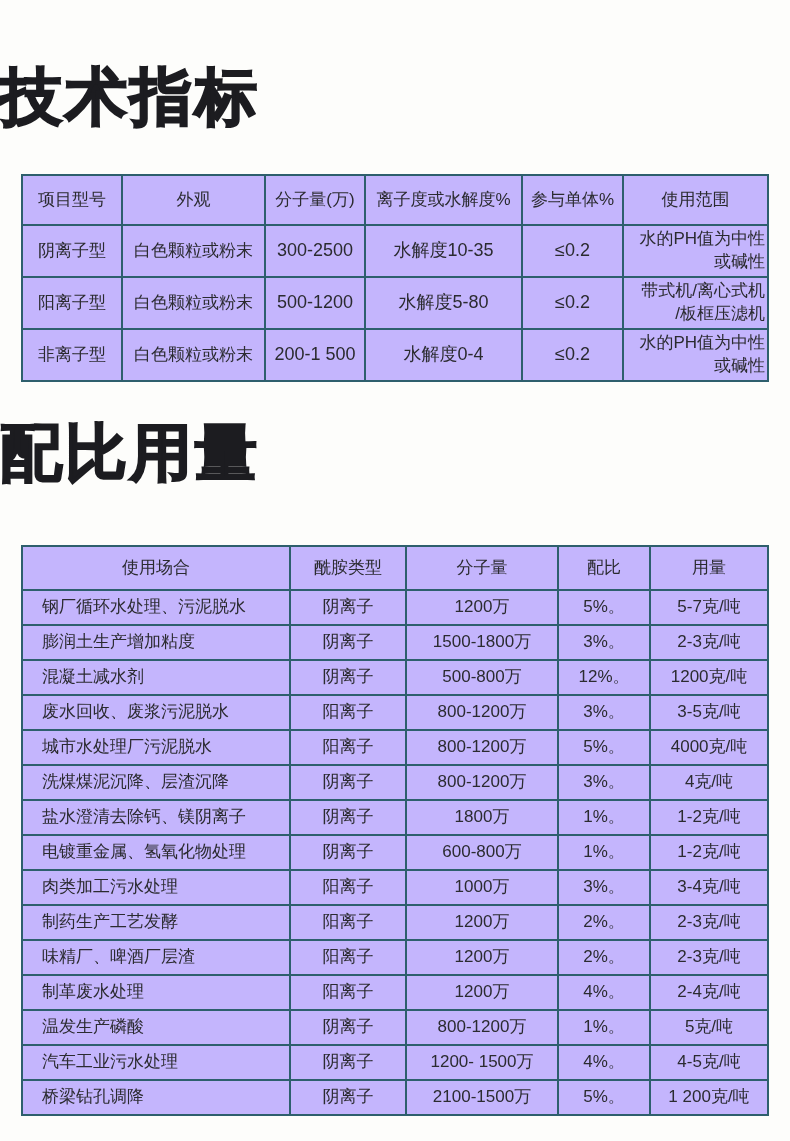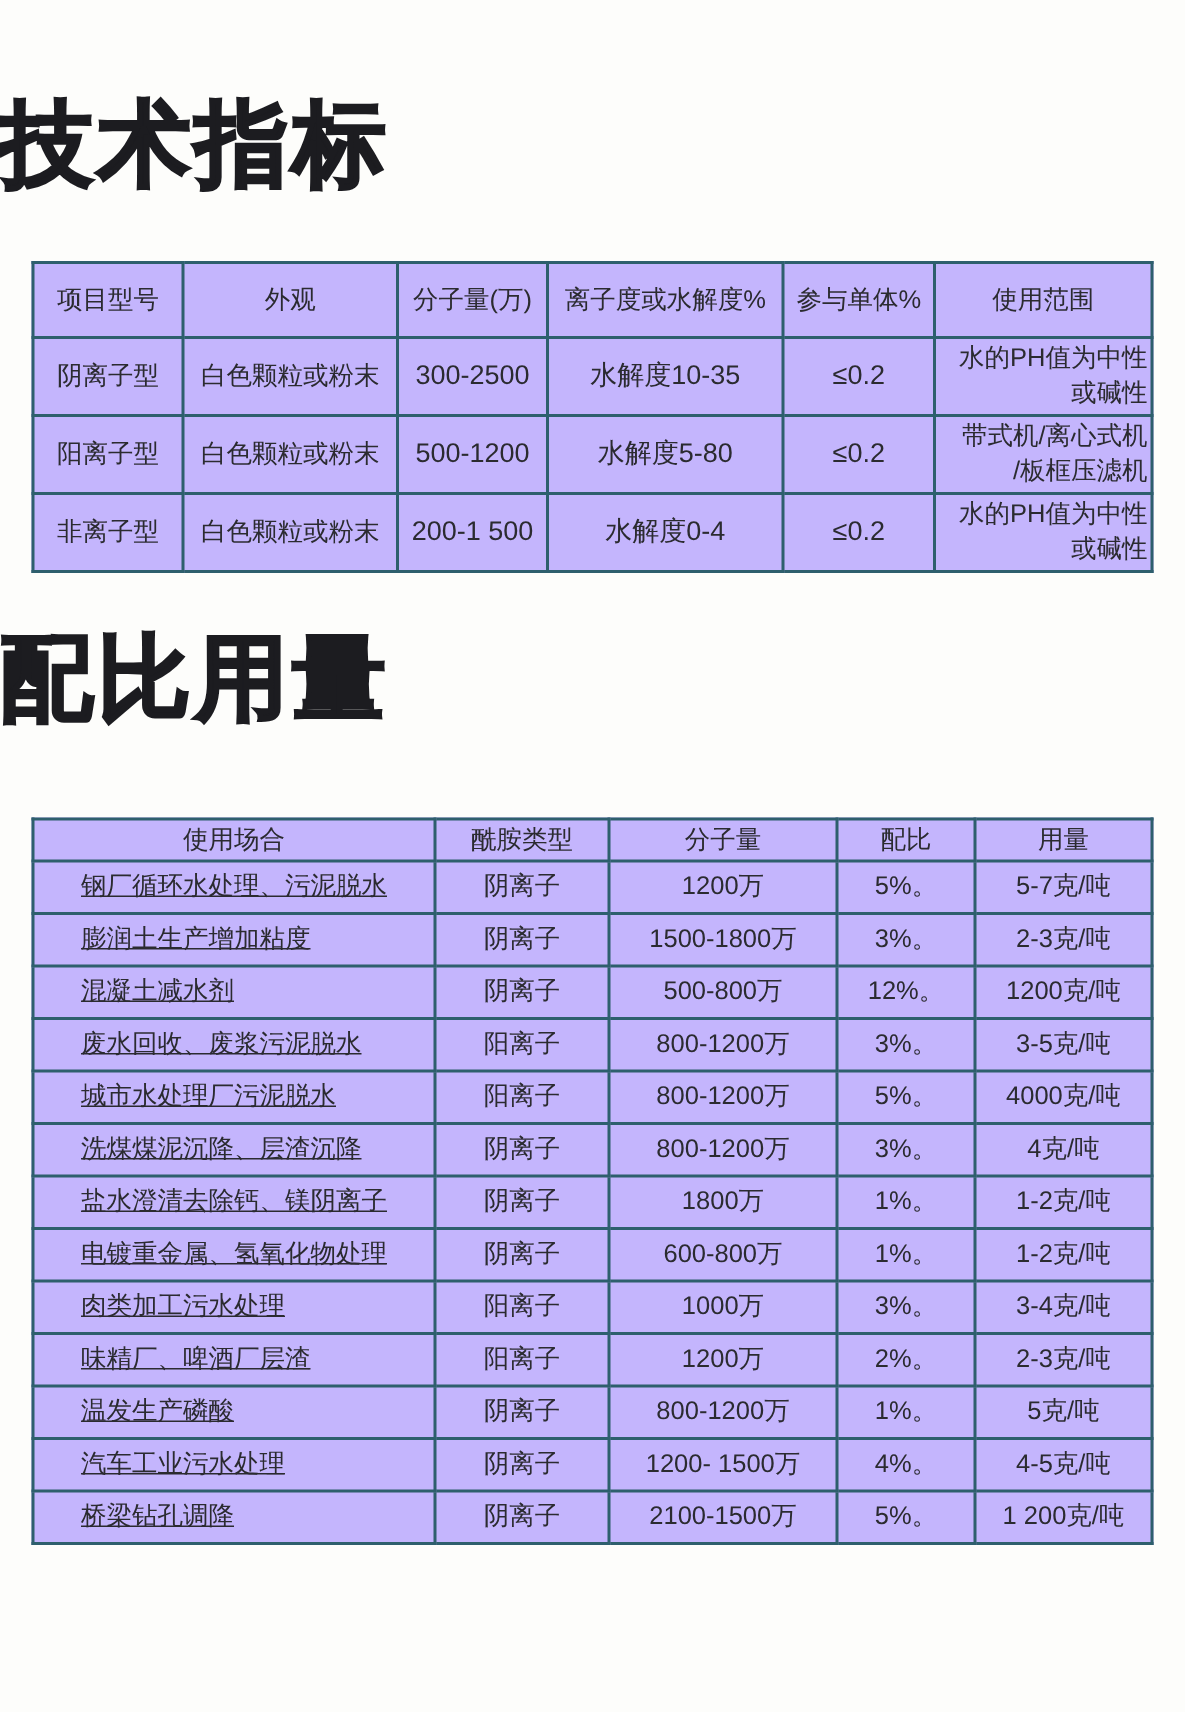--- a/index.html
+++ b/index.html
@@ -45,23 +45,23 @@
     line-height:1.3;
   }
   
   #tech-table th{height:50px;}
   #tech-table td{height:48px;}
   #tech-table td:nth-child(6){font-size:17px;line-height:1.35;padding:2px 2px;text-align:right;}
   #tech-table td:nth-child(3),
   #tech-table td:nth-child(4),
   #tech-table td:nth-child(5){font-size:18px;}
   
-  #dosage-table th{height:28px;}
+  #dosage-table th{height:44px;}
   #dosage-table td{height:35px;}
-  #dosage-table td:first-child{text-align:left;padding-left:31px;text-decoration:underline;}
+  #dosage-table td:first-child{text-align:left;padding-left:19px;}
 </style>
 </head>
 <body>
 
 <div class="big-title" id="title-1">技术指标</div>
 
 <table id="tech-table">
   <colgroup>
     <col style="width:100px">
       <col style="width:143px">
@@ -188,25 +188,39 @@
         <td>1-2克/吨</td>
       </tr>
       <tr>
         <td>肉类加工污水处理</td>
         <td>阳离子</td>
         <td>1000万</td>
         <td>3%。</td>
         <td>3-4克/吨</td>
       </tr>
       <tr>
-        <td>味精厂、啤酒厂层渣</td>
+        <td>制药生产工艺发酵</td>
         <td>阳离子</td>
         <td>1200万</td>
         <td>2%。</td>
         <td>2-3克/吨</td>
+      </tr>
+      <tr>
+        <td>味精厂、啤酒厂层渣</td>
+        <td>阳离子</td>
+        <td>1200万</td>
+        <td>2%。</td>
+        <td>2-3克/吨</td>
+      </tr>
+      <tr>
+        <td>制革废水处理</td>
+        <td>阳离子</td>
+        <td>1200万</td>
+        <td>4%。</td>
+        <td>2-4克/吨</td>
       </tr>
       <tr>
         <td>温发生产磷酸</td>
         <td>阴离子</td>
         <td>800-1200万</td>
         <td>1%。</td>
         <td>5克/吨</td>
       </tr>
       <tr>
         <td>汽车工业污水处理</td>

